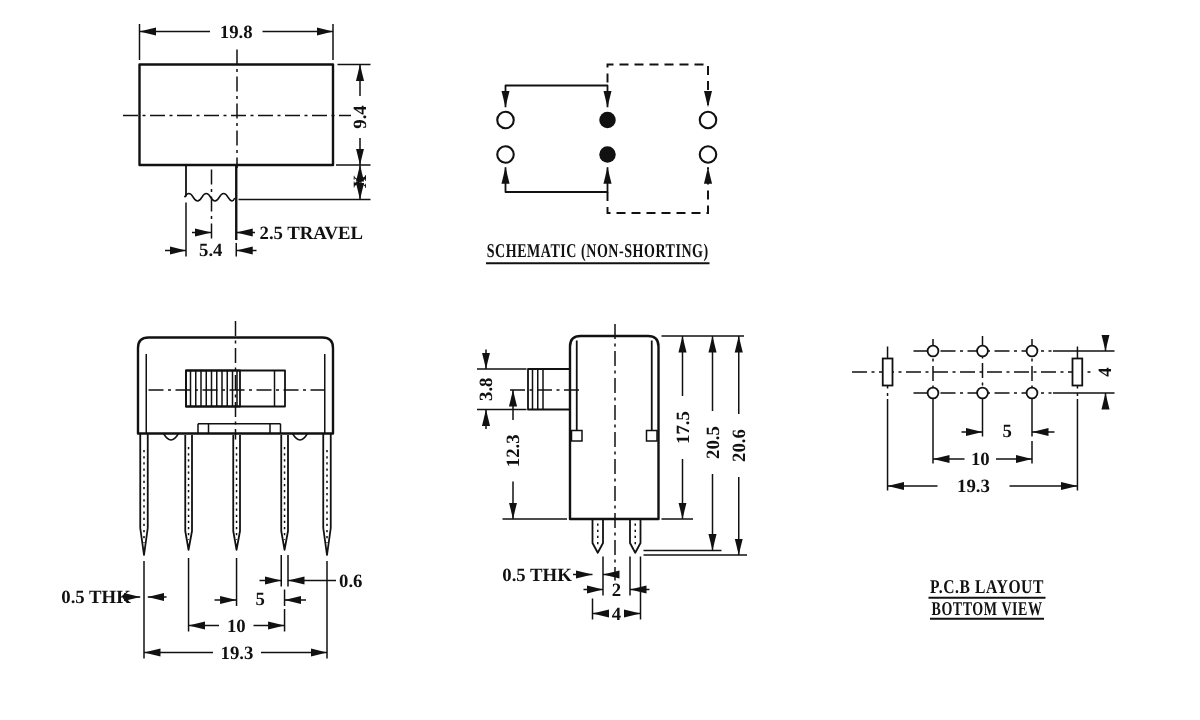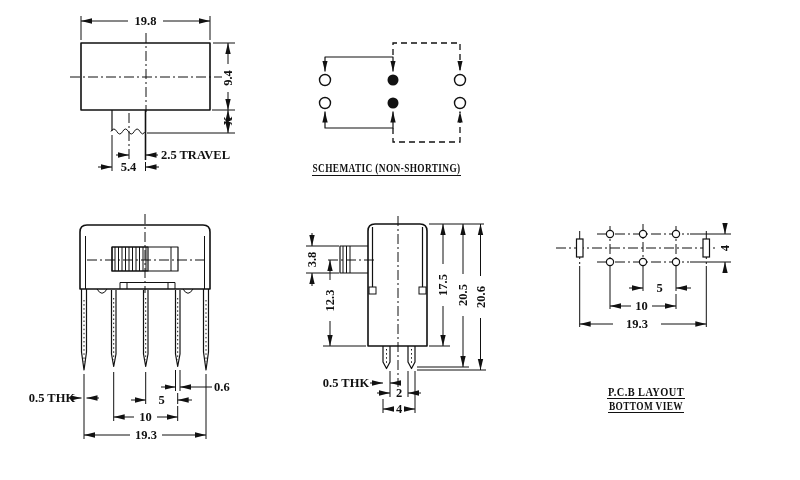--- a/index.html
+++ b/index.html
@@ -1,16 +1,16 @@
 <!DOCTYPE html>
 <html><head>
 <meta charset="utf-8">
 <style>
   html,body{margin:0;padding:0;background:#fff;}
-  .canvas{position:relative;width:756px;height:480px;background:#ffffff;overflow:hidden;}
+  .canvas{position:relative;width:756px;height:480px;background:#ffffff;overflow:hidden;margin-left:12px;}
   svg{display:block;}
   text{fill:#111;font-family:"Liberation Serif","DejaVu Serif",serif;font-weight:bold;font-size:12.5px;}
   text.ttl{font-size:13px;letter-spacing:0.5px;}
   .ol{stroke:#111;stroke-width:1.6;fill:none;stroke-linejoin:round;}
   .o2{stroke:#111;stroke-width:1.2;fill:none;stroke-linejoin:round;}
   .o3{stroke:#111;stroke-width:1;fill:none;}
   .thin{stroke:#111;stroke-width:1;fill:none;}
   .cl{stroke:#111;stroke-width:1;fill:none;stroke-dasharray:10 3 2 3;}
   .dot{stroke:#111;stroke-width:1;fill:none;stroke-dasharray:1.5 2.6;}
   .dash{stroke:#111;stroke-width:1.3;fill:none;stroke-dasharray:6 4;}

